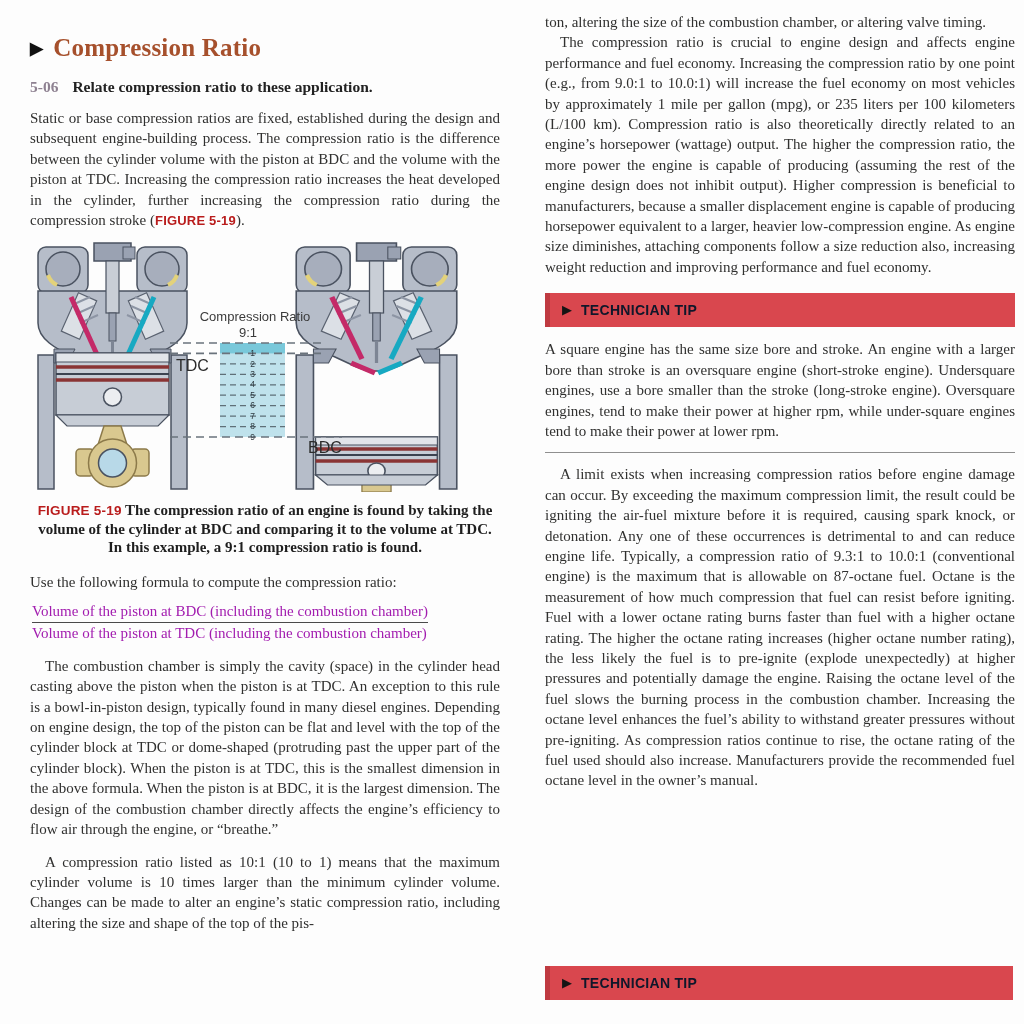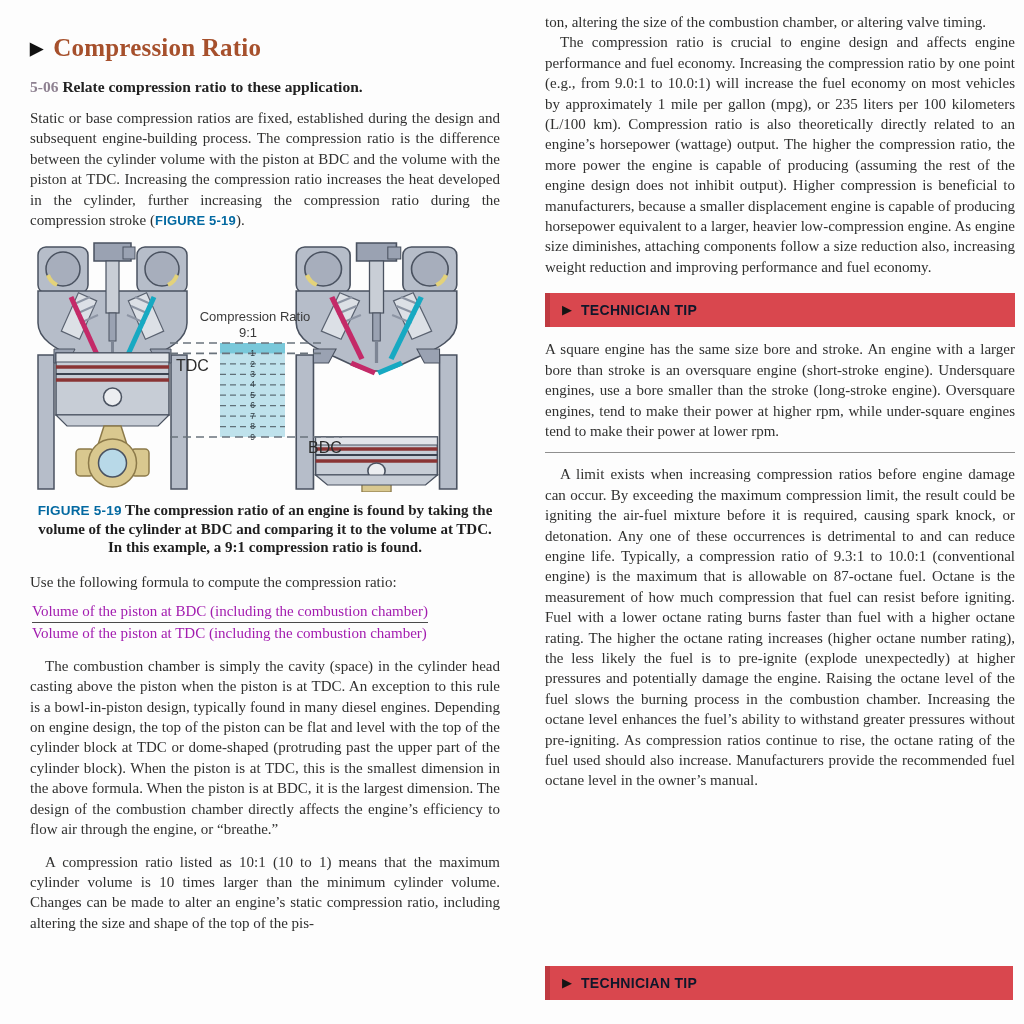--- a/index.html
+++ b/index.html
@@ -14,32 +14,32 @@
   .col-left  { left:30px;  top:34px; }
   .col-right { left:545px; top:12px; height:1000px; }
 
   h1.section-title {
     margin:0; font-size:25px; font-weight:bold; color:#a6502c;
     font-family:"Liberation Serif", serif; letter-spacing:0.2px;
   }
   h1 .tri { color:#111; font-size:17px; margin-right:10px; position:relative; top:-2px; }
 
   .objective { margin-top:16px; font-size:15.5px; font-weight:bold; color:#222; }
-  .objective .obj-code { color:#8e8191; margin-right:4px; }
+  .objective .obj-code { color:#8e8191; margin-right:14px; }
 
   p.body {
     margin:12px 0 0 0; font-size:15px; line-height:20.4px;
     text-align:justify; color:#30302f;
   }
   p.body.indent { text-indent:15px; }
   p.body.first { margin-top:12px; }
 
   .figref {
     font-family:"Liberation Sans", sans-serif; font-weight:bold;
-    font-size:13px; color:#0369a1; letter-spacing:0.2px;
+    font-size:13px; color:#b91c1c; letter-spacing:0.2px;
   }
 
   
   .figure-wrap { position:relative; margin-top:6px; width:470px; height:258px; }
   .fig-label {
     position:absolute; font-family:"Liberation Sans", sans-serif; color:#3b3b3b;
   }
   .fig-scale-title { left:158px; top:72px; width:134px; text-align:center; font-size:13px; }
   .fig-scale-ratio { left:158px; top:88px; width:120px; text-align:center; font-size:13px; }
   .fig-tdc { left:146px; top:120px; font-size:16px; color:#2c2c2c; }

